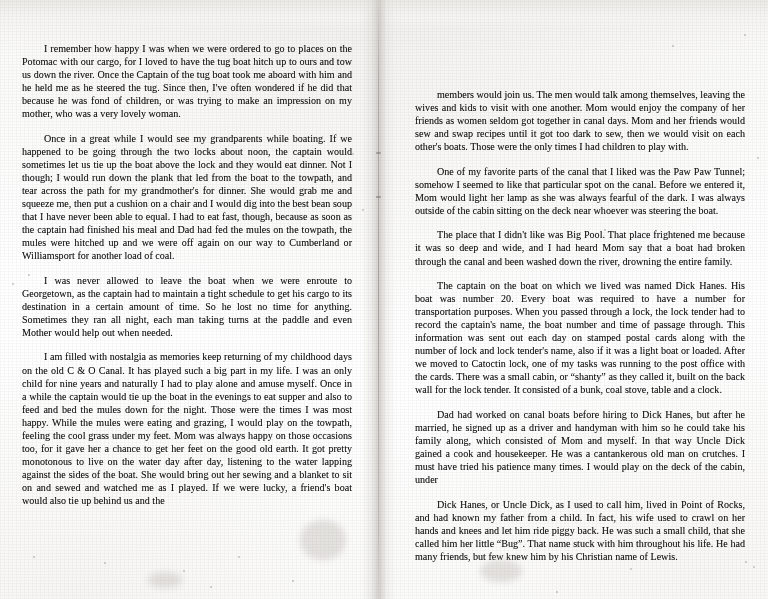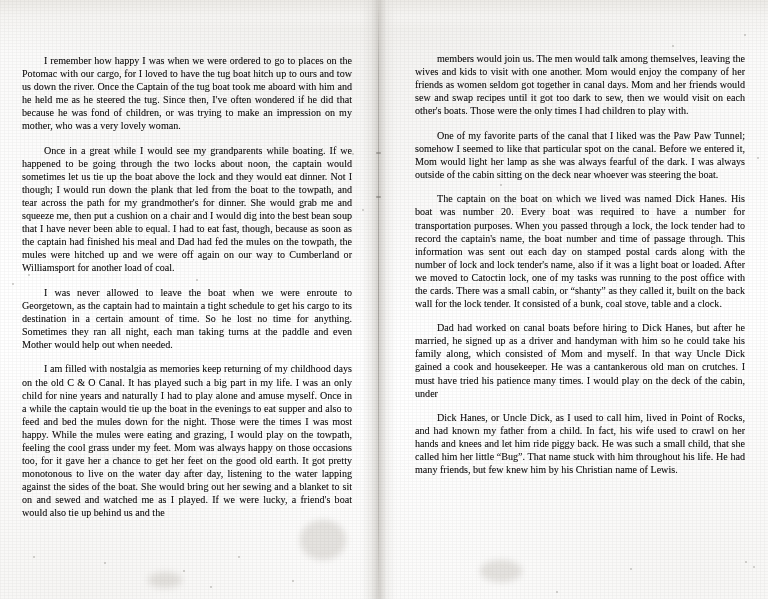--- a/index.html
+++ b/index.html
@@ -82,30 +82,30 @@
     width: 5px;
     height: 2px;
     background: rgba(120,117,112,0.55);
     border-radius: 1px;
     pointer-events: none;
   }
 
   
   .col {
     position: absolute;
-    top: 16px;
+    top: 4px;
     color: #111010;
     font-size: 10.1px;
     line-height: 13.05px;
     text-align: justify;
     text-justify: inter-word;
     -webkit-font-smoothing: antialiased;
   }
   .col-left  { left: 22px;  width: 330px; padding-top: 38px; }
-  .col-right { left: 415px; width: 330px; padding-top: 36px; }
+  .col-right { left: 415px; width: 330px; padding-top: 36px; margin-top: 48px; }
 
   .col p {
     margin: 0 0 11.5px 0;
     text-indent: 22px;
     
     text-shadow: 0 0 0.45px rgba(40,38,36,0.35);
   }
   .col p:last-child { margin-bottom: 0; }
 
   
@@ -147,20 +147,21 @@
   <div class="col col-left">
     <p>I remember how happy I was when we were ordered to go to places on the Potomac with our cargo, for I loved to have the tug boat hitch up to ours and tow us down the river.  Once the Captain of the tug boat took me aboard with him and he held me as he steered the tug.  Since then, I've often wondered if he did that because he was fond of children, or was trying to make an impression on my mother, who was a very lovely woman.</p>
     <p>Once in a great while I would see my grandparents while boating.  If we happened to be going through the two locks about noon, the captain would sometimes let us tie up the boat above the lock and they would eat dinner.  Not I though; I would run down the plank that led from the boat to the towpath, and tear across the path for my grandmother's for dinner.  She would grab me and squeeze me, then put a cushion on a chair and I would dig into the best bean soup that I have never been able to equal.  I had to eat fast, though, because as soon as the captain had finished his meal and Dad had fed the mules on the towpath, the mules were hitched up and we were off again on our way to Cumberland or Williamsport for another load of coal.</p>
     <p>I was never allowed to leave the boat when we were enroute to Georgetown, as the captain had to maintain a tight schedule to get his cargo to its destination in a certain amount of time.  So he lost no time for anything.  Sometimes they ran all night, each man taking turns at the paddle and even Mother would help out when needed.</p>
     <p>I am filled with nostalgia as memories keep returning of my childhood days on the old C &amp; O Canal. It has played such a big part in my life.  I was an only child for nine years and naturally I had to play alone and amuse myself.  Once in a while the captain would tie up the boat in the evenings to eat supper and also to feed and bed the mules down for the night.  Those were the times I was most happy.  While the mules were eating and grazing, I would play on the towpath, feeling the cool grass under my feet.  Mom was always happy on those occasions too, for it gave her a chance to get her feet on the good old earth.  It got pretty monotonous to live on the water day after day, listening to the water lapping against the sides of the boat.  She would bring out her sewing and a blanket to sit on and sewed and watched me as I played.  If we were lucky, a friend's boat would also tie up behind us and the</p>
   </div>
 
   <div class="col col-right">
     <p>members would join us.  The men would talk among themselves, leaving the wives and kids to visit with one another.  Mom would enjoy the company of her friends as women seldom got together in canal days.  Mom and her friends would sew and swap recipes until it got too dark to sew, then we would visit on each other's boats.  Those were the only times I had children to play with.</p>
     <p>One of my favorite parts of the canal that I liked was the Paw Paw Tunnel; somehow I seemed to like that particular spot on the canal.  Before we entered it, Mom would light her lamp as she was always fearful of the dark.  I was always outside of the cabin sitting on the deck near whoever was steering the boat.</p>
+    <p>The place that I didn't like was Big Pool.  That place frightened me because it was so deep and wide, and I had heard Mom say that a boat had broken through the canal and been washed down the river, drowning the entire family.</p>
     <p>The captain on the boat on which we lived was named Dick Hanes.  His boat was number 20.  Every boat was required to have a number for transportation purposes.  When you passed through a lock, the lock tender had to record the captain's name, the boat number and time of passage through.  This information was sent out each day on stamped postal cards along with the number of lock and lock tender's name, also if it was a light boat or loaded.  After we moved to Catoctin lock, one of my tasks was running to the post office with the cards.  There was a small cabin, or “shanty” as they called it, built on the back wall for the lock tender.  It consisted of a bunk, coal stove, table and a clock.</p>
     <p>Dad had worked on canal boats before hiring to Dick Hanes, but after he married, he signed up as a driver and handyman with him so he could take his family along, which consisted of Mom and myself.  In that way Uncle Dick gained a cook and housekeeper.  He was a cantankerous old man on crutches.  I must have tried his patience many times.  I would play on the deck of the cabin, under</p>
     <p>Dick Hanes, or Uncle Dick, as I used to call him, lived in Point of Rocks, and had known my father from a child.  In fact, his wife used to crawl on her hands and knees and let him ride piggy back.  He was such a small child, that she called him her little “Bug”.  That name stuck with him throughout his life.  He had many friends, but few knew him by his Christian name of Lewis.</p>
   </div>
 
   <div class="gutter"></div>
   <div class="gutter-line"></div>
   <div class="crease-nick" style="top:152px;"></div>
   <div class="crease-nick" style="top:196px;"></div>
 

